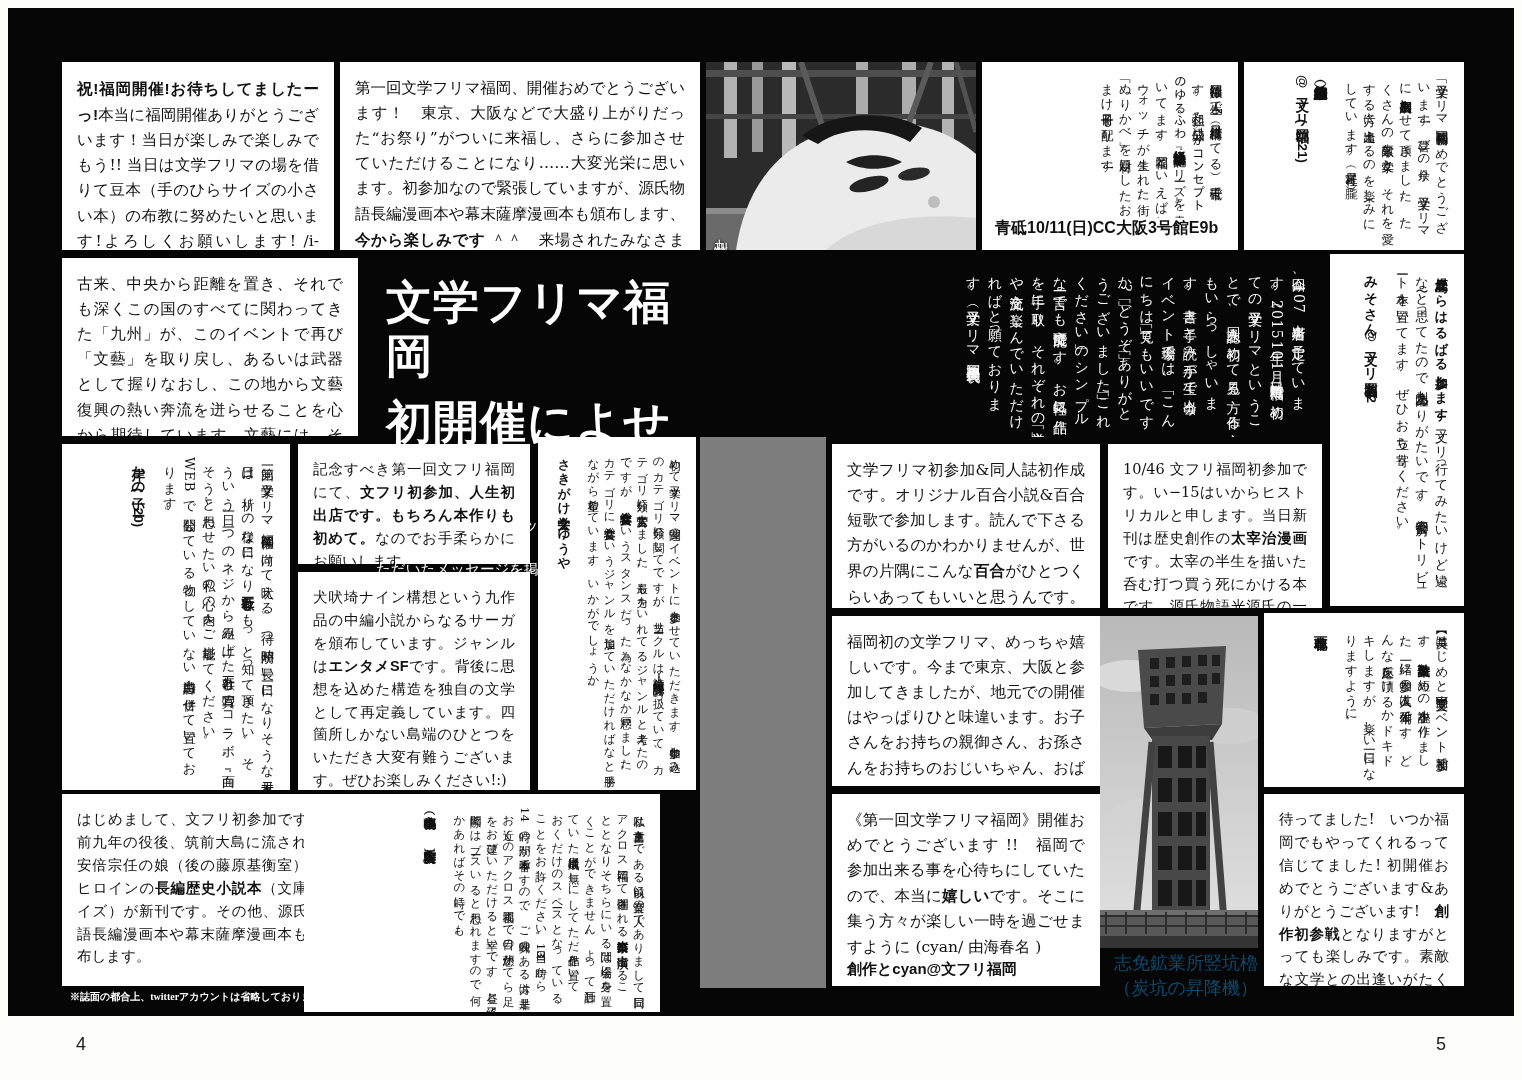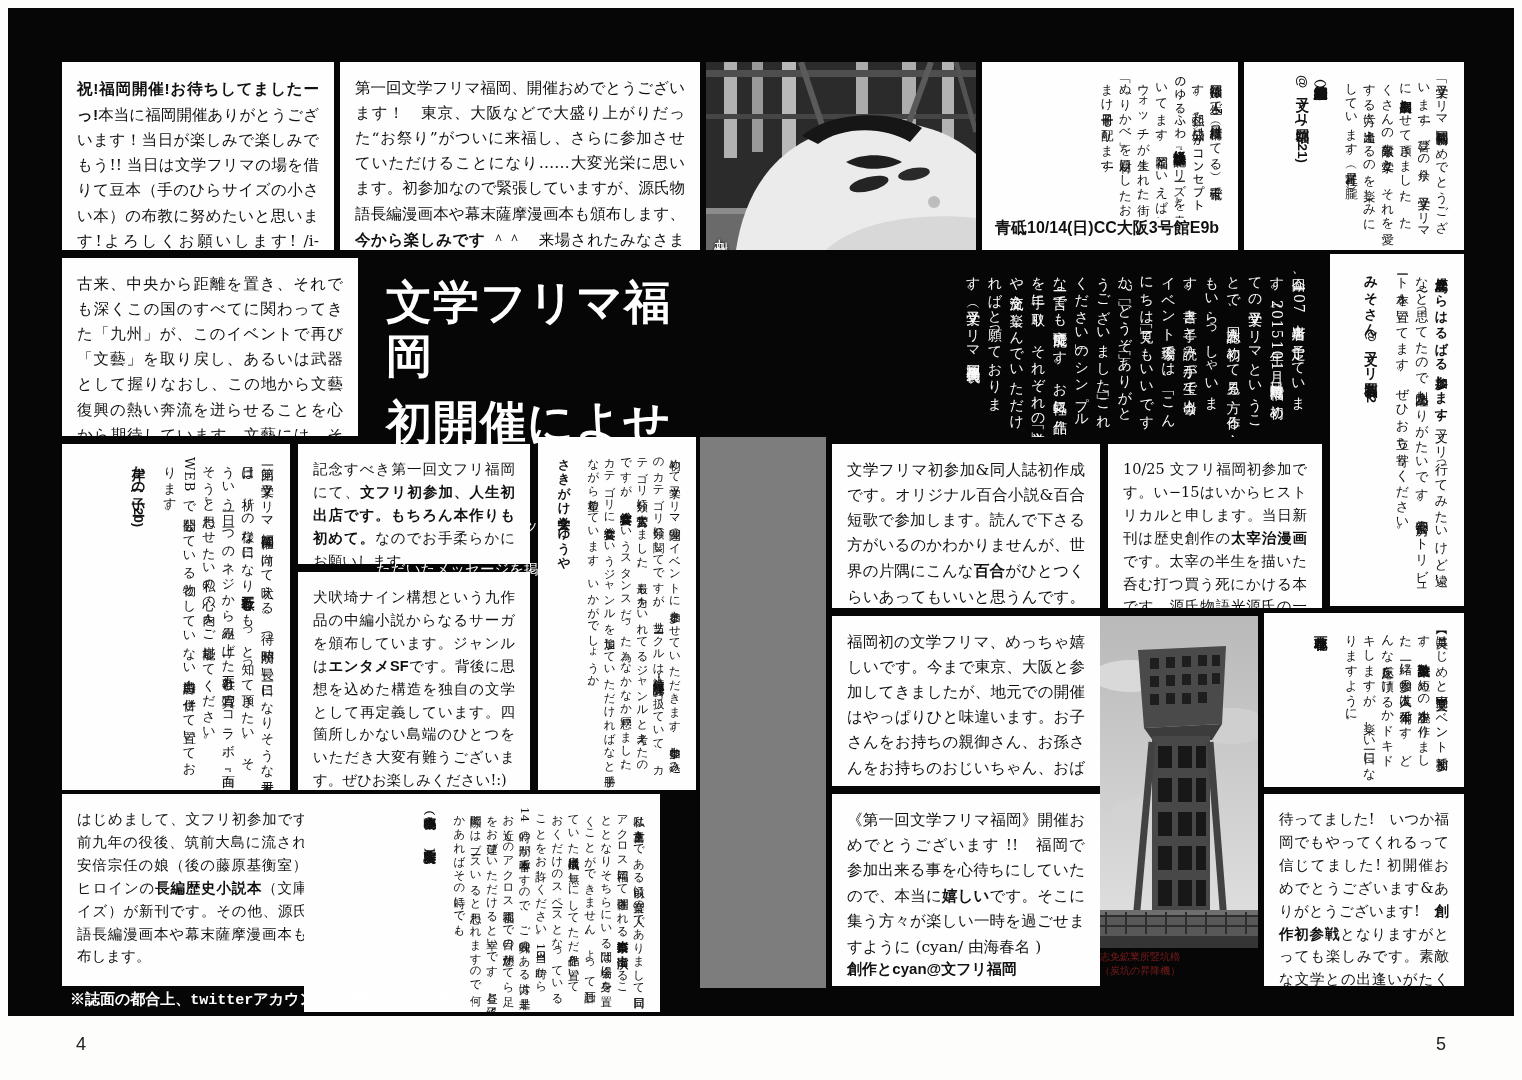--- a/index.html
+++ b/index.html
@@ -22,26 +22,26 @@
   .inverse{background:#060606;color:#fafafa;}
   .titlebox{position:absolute;box-sizing:border-box;background:#060606;color:#fff;padding:10px 6px 8px 10px;}
   .title-line{font-family:"Liberation Sans","DejaVu Sans",sans-serif;font-weight:bold;
               font-size:46px;line-height:1.17;letter-spacing:1px;margin:12px;}
   .title-sub{margin:10px 0 0 2px;font-family:"Liberation Sans","DejaVu Sans",sans-serif;
              font-size:14.5px;line-height:1.5;white-space:pre-line;}
   .photo{position:absolute;overflow:hidden;background:#222;}
   .photo svg{display:block;}
   .photo-vcaption{position:absolute;left:5px;bottom:8px;writing-mode:vertical-rl;color:#f2f2f2;
                   font-size:15px;letter-spacing:3px;text-shadow:0 0 3px #000;}
-  .photo-caption{position:absolute;box-sizing:border-box;color:#7f1d1d;text-align:left;
-                 font-size:10px;line-height:1.4;white-space:pre-line;
+  .photo-caption{position:absolute;box-sizing:border-box;color:#0c4a6e;text-align:right;
+                 font-size:18px;line-height:1.4;white-space:pre-line;
                  font-family:"DejaVu Serif","Liberation Serif",serif;}
   .gutter{position:absolute;background:#7d7d7d;}
-  .footnote{position:absolute;color:#fff;font-family:Liberation Mono, monospace;
-            font-weight:bold;font-size:15px;}
+  .footnote{position:absolute;color:#fff;font-family:Liberation Serif, serif;
+            font-weight:bold;font-size:10px;}
   .pagenum{position:absolute;color:#222;font-family:"Liberation Sans","DejaVu Sans",sans-serif;
            font-size:18px;}
   .f14 .vbody{font-size:14px;line-height:1.55;}
   .f125 .vbody{font-size:12.5px;line-height:1.45;letter-spacing:0.5px;}
   .f115 .vbody{font-size:11.5px;line-height:1.42;letter-spacing:0.5px;}
   .f115 .vsig{font-size:12.5px;}
   .small-h .hbody{font-size:14.5px;line-height:1.58;}
 </style>
 </head>
 <body>
@@ -81,21 +81,21 @@
       <ellipse cx="163" cy="122" rx="20" ry="7" fill="#242424" transform="rotate(-14 163 122)"></ellipse>
       <ellipse cx="208" cy="112" rx="16" ry="6" fill="#2a2a2a" transform="rotate(-10 208 112)"></ellipse>
       <circle cx="228" cy="140" r="6" fill="#bdbdbd"></circle>
       <path d="M120,188 C150,160 210,150 270,156 L270,188 Z" fill="#d8d8d8"></path>
     </svg>
     <span class="photo-vcaption">九州新幹線</span>
   </div>
 
   <div class="block cblock f125" style="left:982px;top:62px;width:256px;height:188px">
     <div class="vgrow vbody"><span>福岡旅行は人生で5度目（結構行ってる）、青砥十です。和み成分一〇〇㌫がコンセプトのゆるふわ</span><span class="b">妖怪小説</span><span>本『後輩書記シリーズ』を書いてます。福岡といえば妖怪ウォッチが生まれた街。福岡妖怪「ぬりかべ」を題材にしたおまけ冊子も配ります!</span></div>
-    <p class="sig" style="font-size:16px">青砥10/14(日)CC大阪3号館E9b</p>
+    <p class="sig" style="font-size:16px">青砥10/11(日)CC大阪3号館E9b</p>
   </div>
 
   <div class="block vblock f125" style="left:1244px;top:62px;width:220px;height:188px">
     <div class="vflow">
       <p class="vbody"><span>「文学フリマ福岡」初開催おめでとうございます! 喜びの余り、文学フリマに</span><span class="b">初出展</span><span>させて頂きました。たくさんの素敵な文学と、それを愛する方々に出逢えるのを楽しみにしています。（宵星社／朧）</span></p>
       <p class="vsig">綺想編纂館（朧）
 @文フリ福岡(い-21)</p>
     </div>
   </div>
 
@@ -150,21 +150,21 @@
   </div>
 
   <div class="gutter" style="left:700px;top:437px;width:126px;height:551px"></div>
 
   <div class="block hblock" style="left:832px;top:444px;width:268px;height:164px">
     <p class="hbody"><span>文学フリマ初参加&amp;同人誌初作成です。オリジナル百合小説&amp;百合短歌で参加します。読んで下さる方がいるのかわかりませんが、世界の片隅にこんな</span><span class="b">百合</span><span>がひとつくらいあってもいいと思うんです。たぶん。（サークル:サイハテエンドロール）。</span></p>
 
   </div>
 
   <div class="block hblock small-h" style="left:1108px;top:444px;width:214px;height:164px">
-    <p class="hbody"><span>10/25 文フリ福岡初参加です。い−15はいからヒストリカルと申します。当日新刊は歴史創作の</span><span class="b">太宰治漫画</span><span>です。太宰の半生を描いた呑む打つ買う死にかける本です。源氏物語光源氏の一代記漫画や源氏物語既刊もあります。</span></p>
+    <p class="hbody"><span>10/46 文フリ福岡初参加です。い−15はいからヒストリカルと申します。当日新刊は歴史創作の</span><span class="b">太宰治漫画</span><span>です。太宰の半生を描いた呑む打つ買う死にかける本です。源氏物語光源氏の一代記漫画や源氏物語既刊もあります。</span></p>
 
   </div>
 
   <div class="block hblock" style="left:832px;top:616px;width:268px;height:170px">
     <p class="hbody"><span>福岡初の文学フリマ、めっちゃ嬉しいです。今まで東京、大阪と参加してきましたが、地元での開催はやっぱりひと味違います。お子さんをお持ちの親御さん、お孫さんをお持ちのおじいちゃん、おばあちゃん向けの</span><span class="b">絵本</span><span>を販売する予定です。</span></p>
 
   </div>
 
   <div class="block hblock" style="left:832px;top:794px;width:268px;height:192px">
     <p class="hbody"><span>《第一回文学フリマ福岡》開催おめでとうございます !!　福岡で参加出来る事を心待ちにしていたので、本当に</span><span class="b">嬉しい</span><span>です。そこに集う方々が楽しい一時を過ごせますように (cyan/ 由海春名 )</span></p>

